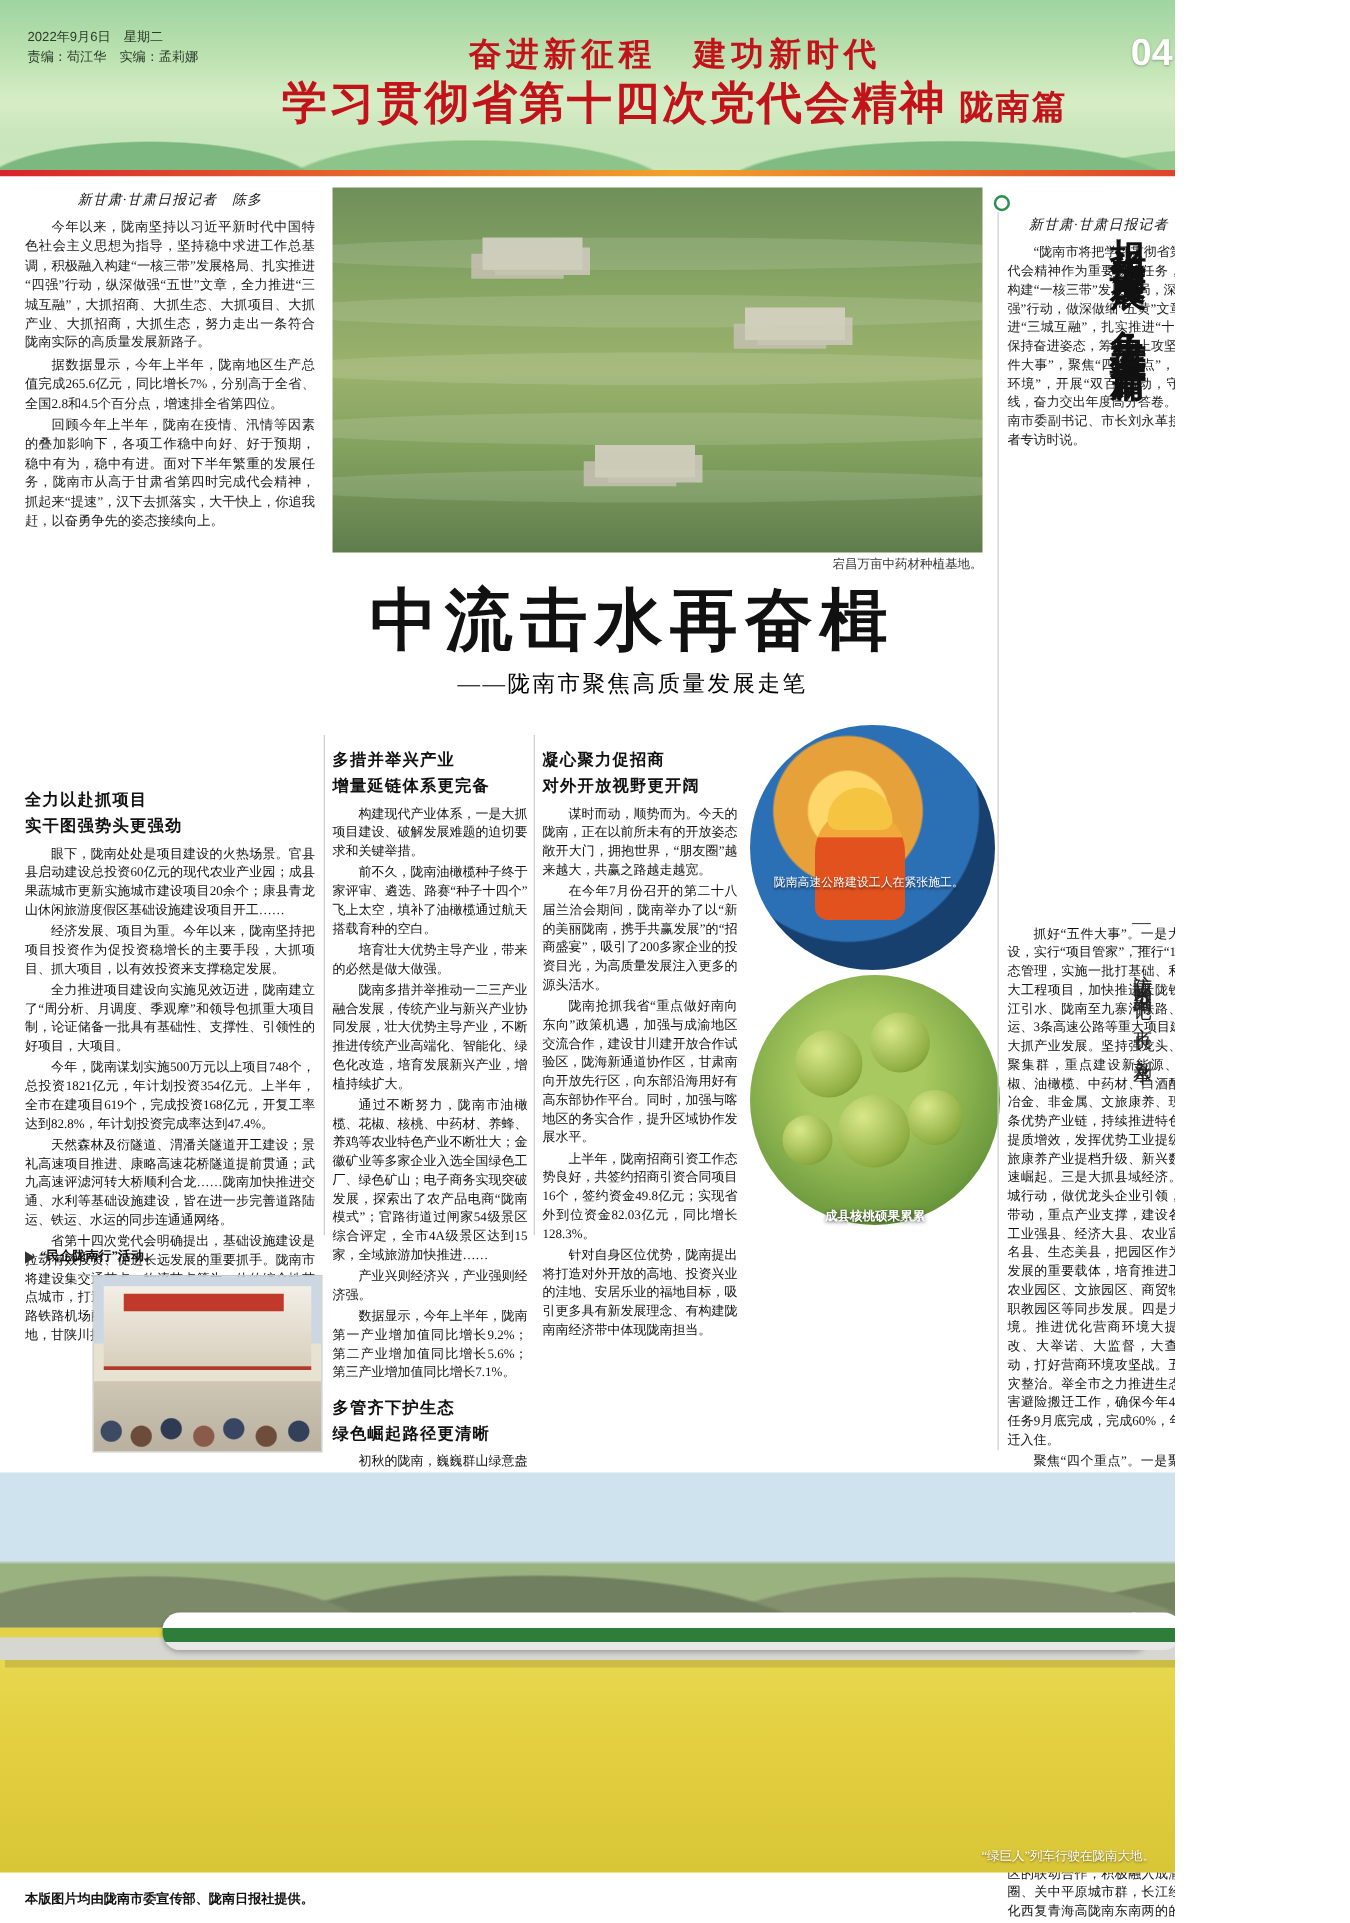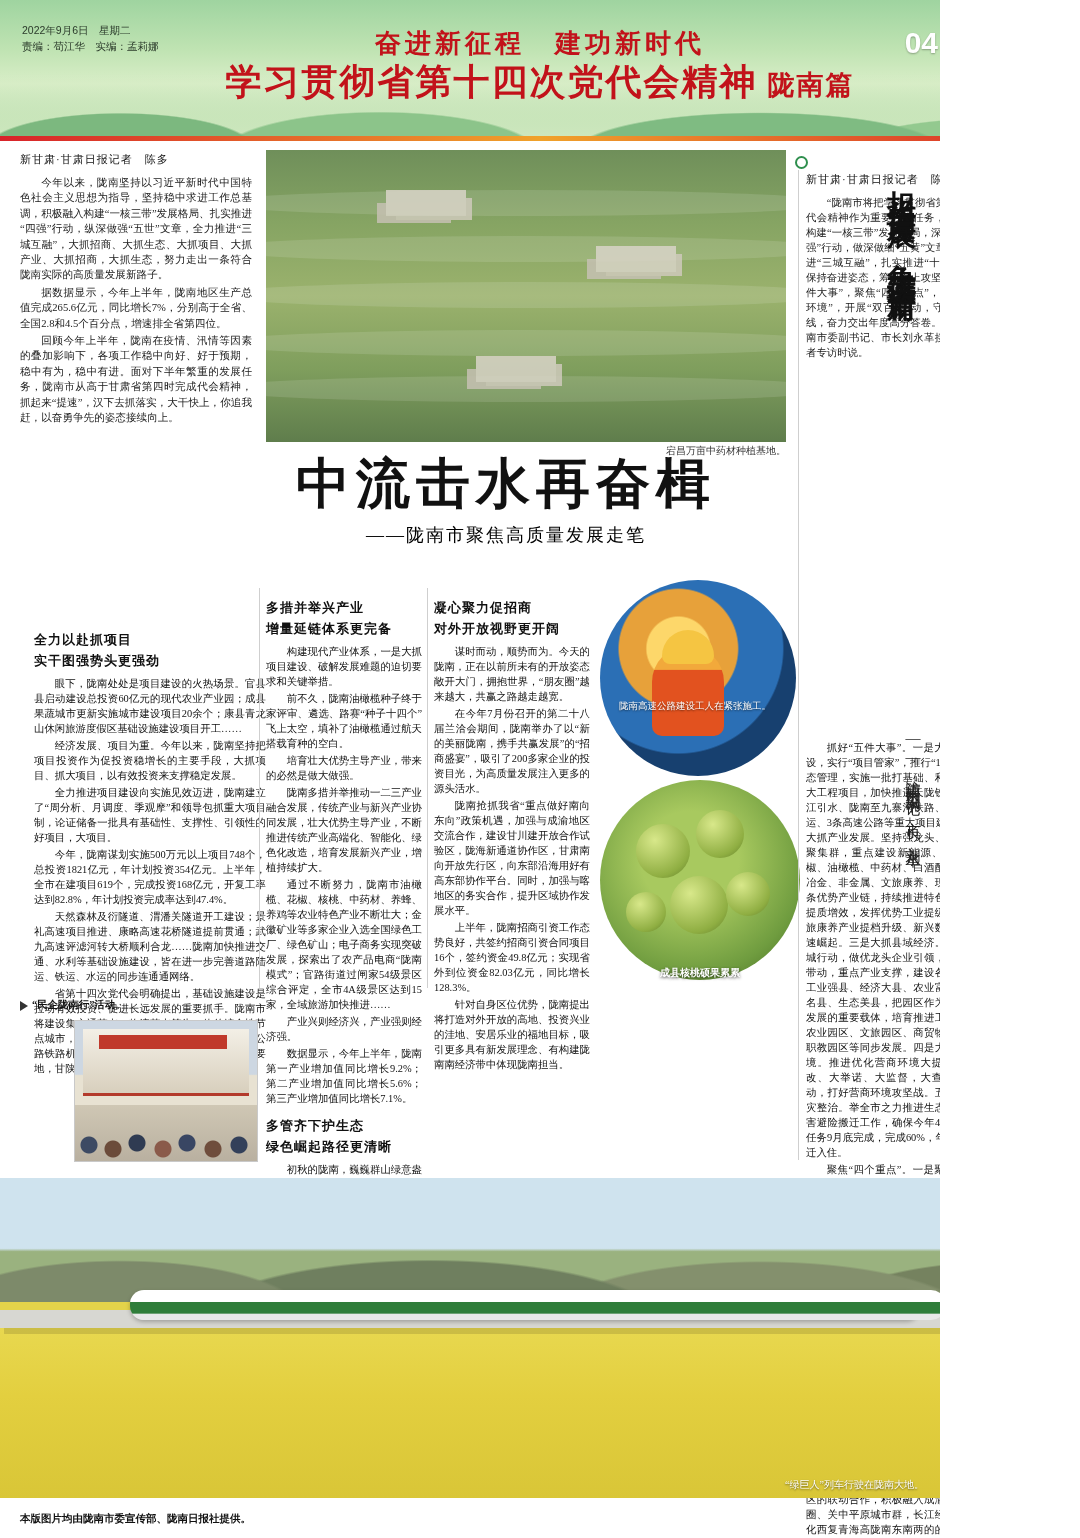--- a/index.html
+++ b/index.html
@@ -51,29 +51,29 @@
     background:#c2121a;color:#fff;font-size:19px;font-weight:bold;letter-spacing:2px;
     display:flex;align-items:center;justify-content:center;
   }
   .mast-rule{
     position:absolute;left:0;top:136px;width:1080px;height:5px;
     background:linear-gradient(90deg,#d8232a,#f0a22a,#d8232a);
   }
 
   
   .colA{position:absolute;left:20px;top:152px;width:232px;}
-  .byline{font-size:11px;letter-spacing:1px;margin-bottom:8px;}
+  .byline{font-size:11px;text-align:center;letter-spacing:1px;margin-bottom:8px;font-style:italic;}
   .bodytext{
     font-size:10.6px;line-height:15.4px;text-align:justify;
     text-indent:2em;color:#1a1a1a;
   }
   .bodytext p{margin:0 0 2px 0;}
 
   
-  .headline-wrap{position:absolute;left:196px;top:448px;width:620px;text-align:center;}
+  .headline-wrap{position:absolute;left:196px;top:460px;width:620px;text-align:center;}
   .headline{font-size:54px;font-weight:bold;letter-spacing:6px;color:#111;}
   .subheadline{font-size:18px;margin-top:2px;letter-spacing:2px;color:#000000;}
 
   
   .photo-top{
     position:absolute;left:266px;top:150px;width:520px;height:292px;
     background:linear-gradient(180deg,#6f8f5a 0%,#86a463 25%,#9bb26d 50%,#7f9e5d 75%,#5f7d4c 100%);
     overflow:hidden;
   }
   .photo-top .terr{
@@ -108,21 +108,21 @@
   }
 
   
   .secthead{
     font-weight:bold;font-size:13px;line-height:19px;
     margin:10px 0 6px 0;letter-spacing:1px;
   }
   .col{position:absolute;font-size:10.4px;line-height:15px;text-align:justify;}
   .col p{margin:0 0 2px 0;text-indent:2em;}
 
-  .colM1{left:34px;top:620px;width:232px;}
+  .colM1{left:20px;top:620px;width:232px;}
   .colM2{left:266px;top:588px;width:156px;}
   .colM3{left:434px;top:588px;width:156px;}
   .colM4{left:806px;top:740px;width:182px;}
 
   
   .circle-photo{
     position:absolute;border-radius:50%;overflow:hidden;
     box-shadow:0 0 0 3px #fff;
   }
   .cp1{

